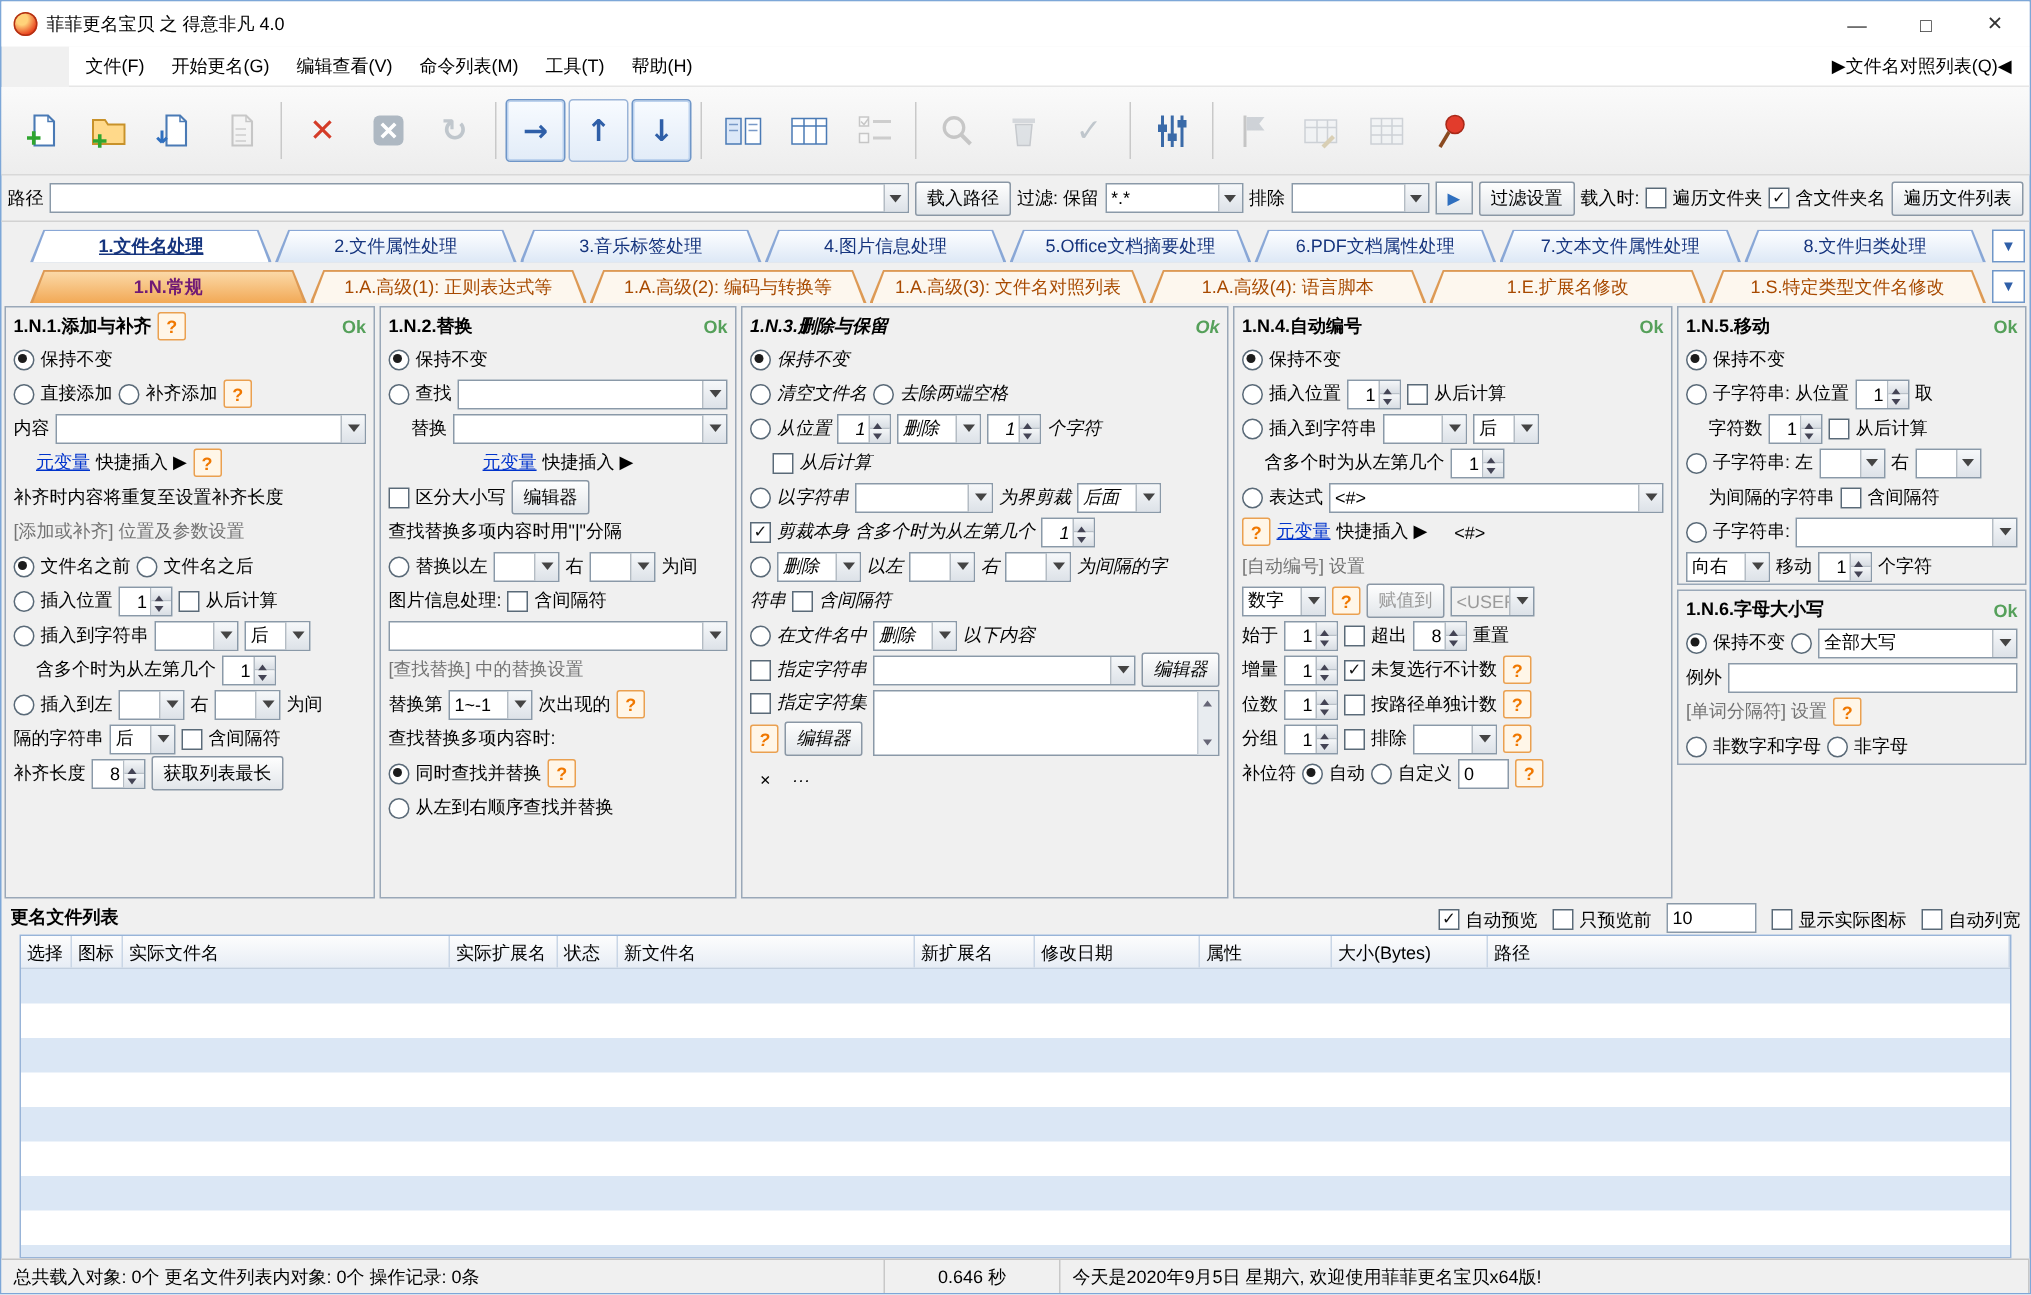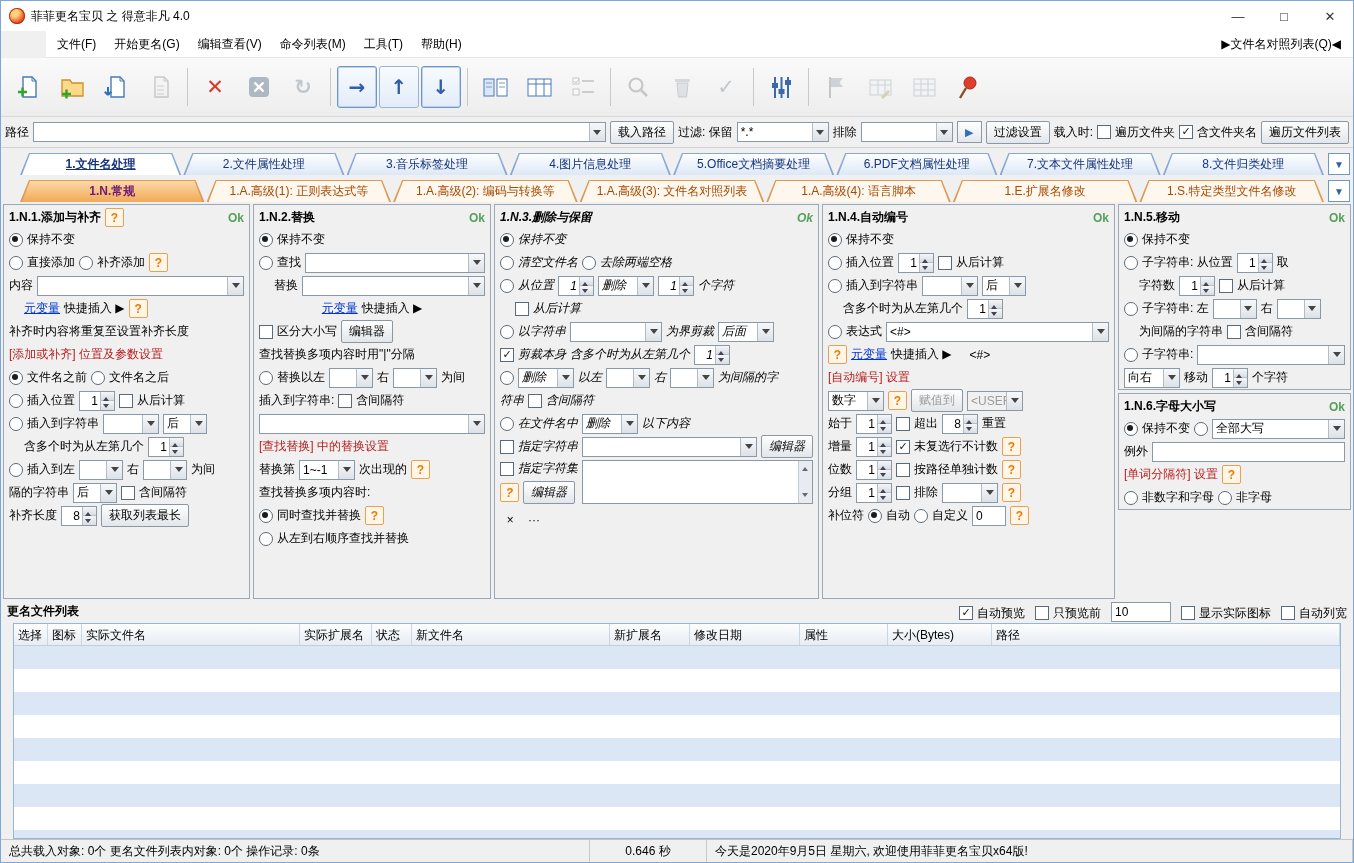--- a/index.html
+++ b/index.html
@@ -62,21 +62,21 @@
   .tabdrop{width:20px;height:20px;border:1px solid #6f96c8;background:#fff;color:#2f5fa8;display:flex;align-items:center;justify-content:center;font-size:10px;flex:0 0 auto;margin-left:2px;}
   
   .panels{height:398px;display:flex;gap:3px;padding:2px 2px 1px 2px;flex:0 0 auto;box-sizing:border-box;}
   .panel{border:1px solid #9aa8b8;background:#f0f0f0;overflow:hidden;box-sizing:border-box;}
   .p1{width:247px;}.p2{width:238px;}.p3{width:325px;font-style:italic;}.p4{width:293px;}
   .pcol{flex:1;display:flex;flex-direction:column;gap:3px;min-width:0;}
   .pcol .panel{flex:0 0 auto;}
   .panel-h{height:21px;display:flex;align-items:center;gap:4px;padding:2px 5px 0 5px;font-weight:bold;}
   .ok{margin-left:auto;color:#55a05a;font-weight:bold;}
   .row{display:flex;align-items:center;gap:4px;padding:0 5px;min-height:23px;flex-wrap:nowrap;}
-  .sect{color:#b91c1c;}
+  .sect{color:#737373;}
   .mlink{color:#0033cc;text-decoration:underline;}
   .note{color:#000;}
   .ind{padding-left:20px;}
   .dis{color:#9a9a9a;}
   .mlbox{height:42px;background:#fff;border:1px solid #8a99a8;flex:1;position:relative;}
   .mlbox .sb{position:absolute;right:0;top:0;bottom:0;width:13px;background:#e8ecf0;border-left:1px solid #c4ccd4;}
   .mlbox .sb::before,.mlbox .sb::after{content:"";position:absolute;left:3px;border:3px solid transparent;}
   .mlbox .sb::before{top:3px;border-bottom:4px solid #667;}
   .mlbox .sb::after{bottom:3px;border-top:4px solid #667;}
   .preset{flex:1;display:flex;align-items:center;border:1px solid #aab4be;background:#fff;height:20px;padding:0 5px;color:#8a8a8a;}
@@ -524,21 +524,21 @@
             <span class="arr"></span>
           </span>
         <span>右</span>
         <span class="combo w-xs">
             <span class="cval"></span>
             <span class="arr"></span>
           </span>
         <span>为间</span>
         </div>
       <div class="row">
-          <span>插入到字符串:</span>
+          <span>图片信息处理:</span>
         <span class="cb">
             <span class="box"></span>
             <span>含间隔符</span>
           </span>
         </div>
       <div class="row">
           <span class="combo" style="flex:1">
             <span class="cval"></span>
             <span class="arr"></span>
           </span>

